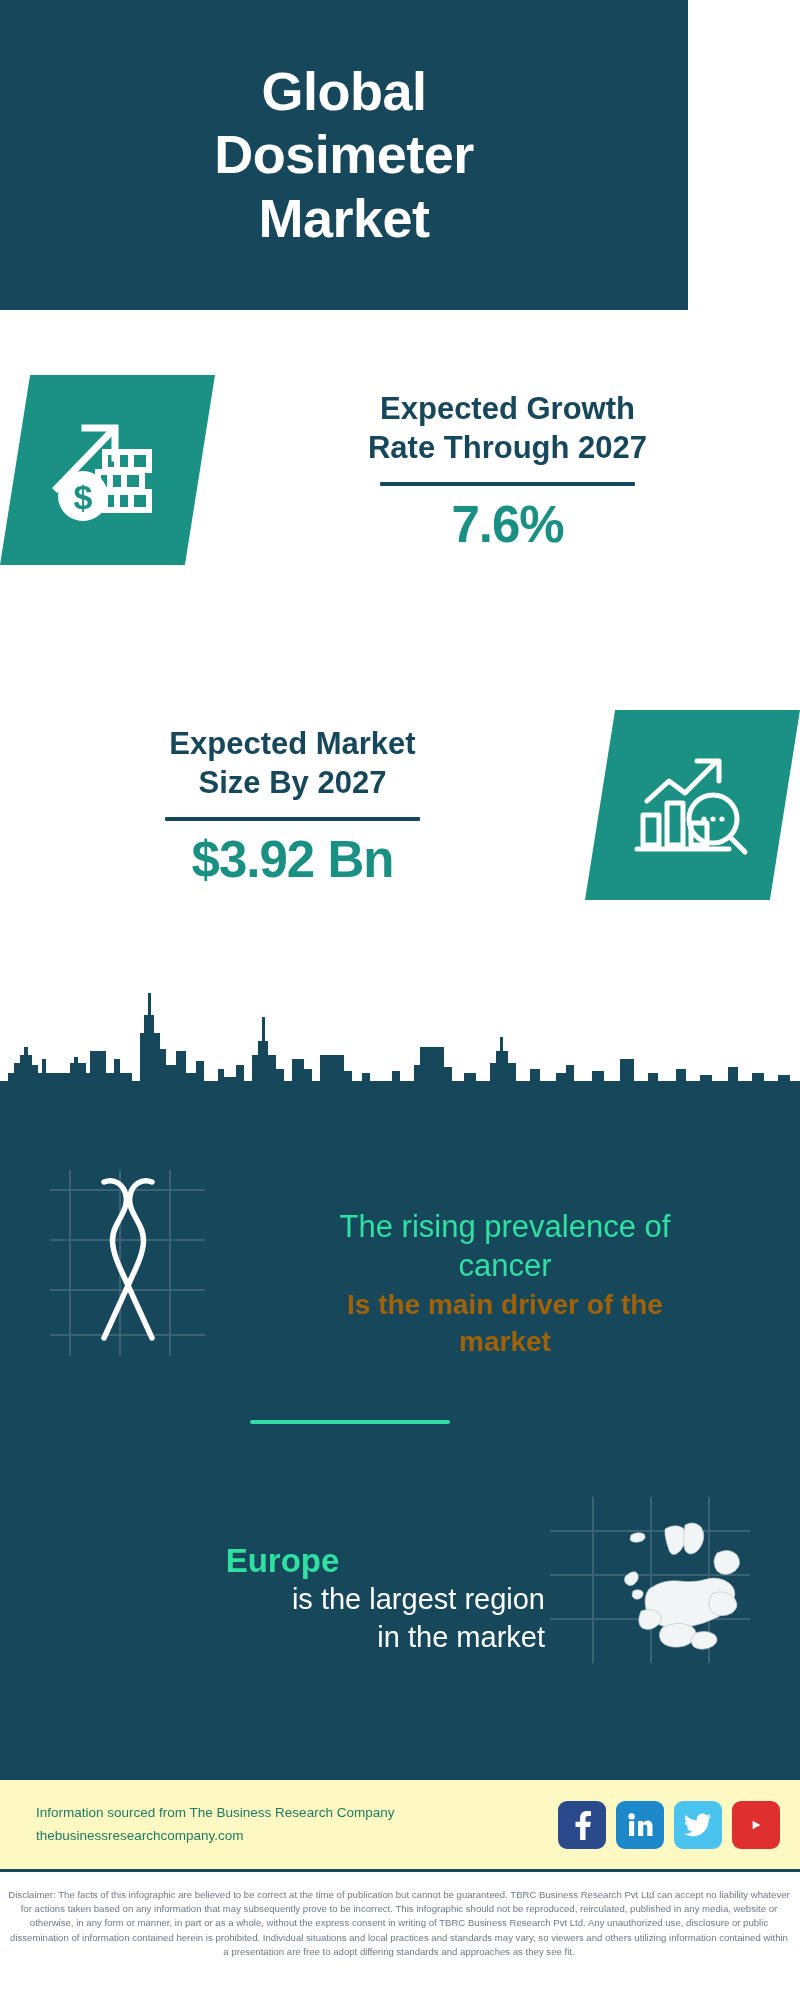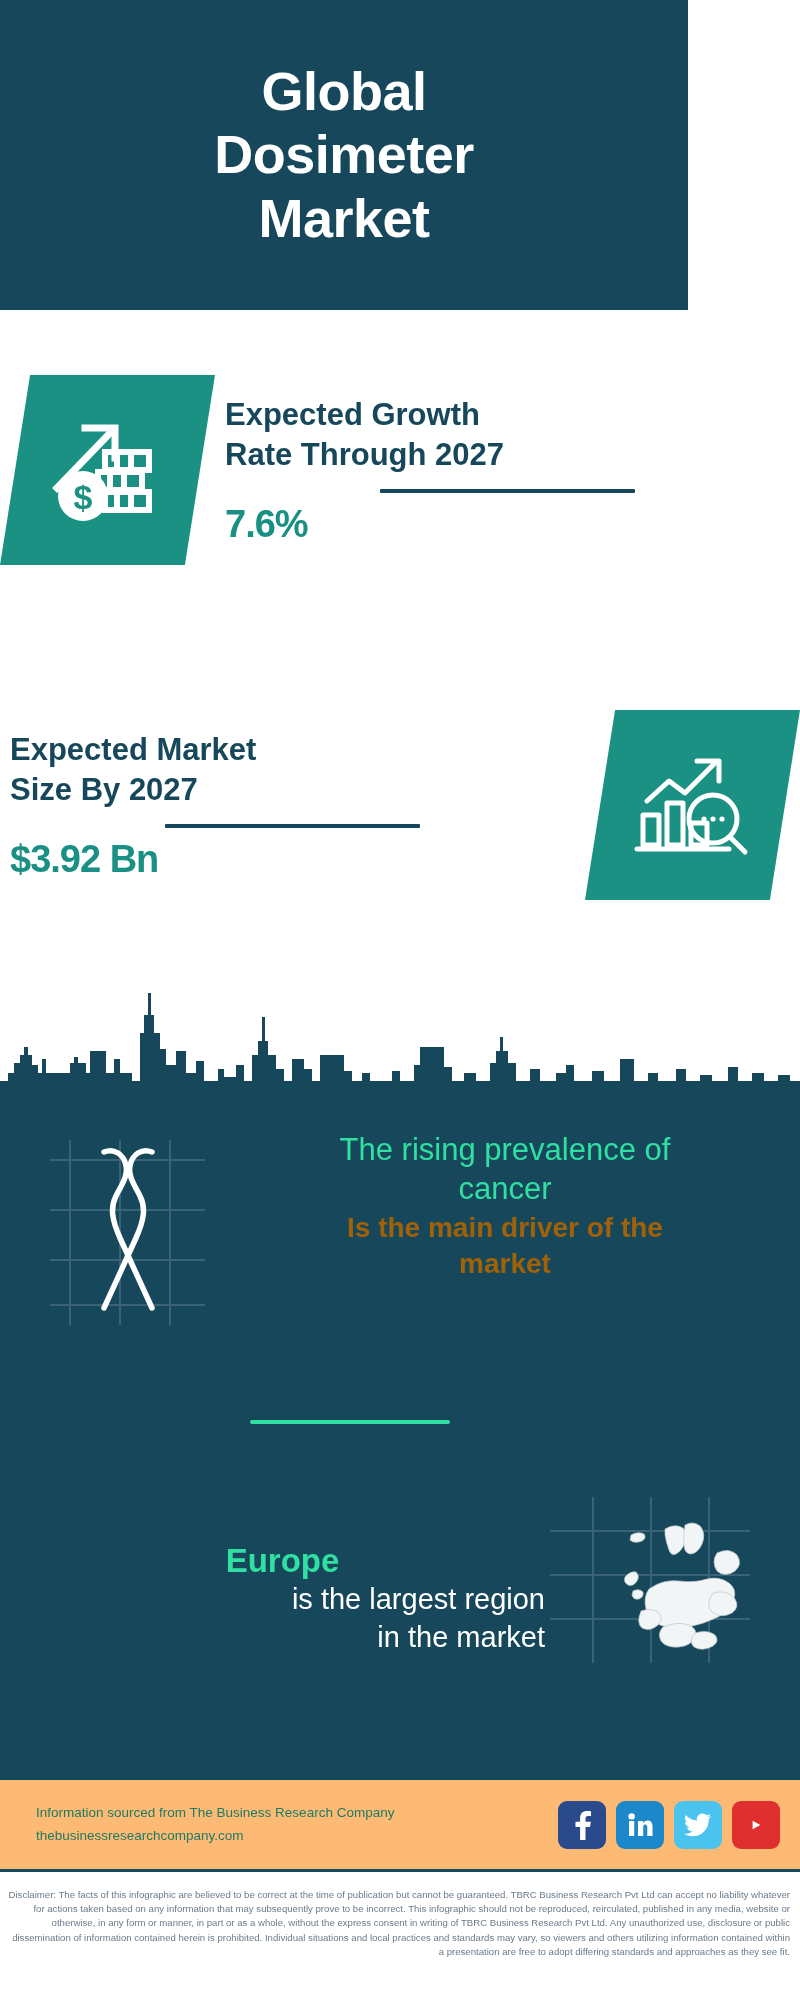--- a/index.html
+++ b/index.html
@@ -60,39 +60,40 @@
   .badge-shape {
     position: absolute;
     inset: 0;
     background: #1a9182;
     clip-path: polygon(14% 0%, 100% 0%, 86% 100%, 0% 100%);
   }
   .badge svg { position: relative; z-index: 2; }
 
   .stat-text {
     flex: 1 1 auto;
+    text-align: center;
     padding: 0 10px;
   }
   .stat-label {
     color: #17475a;
     font-size: 31px;
     font-weight: bold;
     line-height: 1.28;
     white-space: pre-line;
   }
   .stat-rule {
     width: 255px;
     height: 4px;
     background: #17475a;
     margin: 14px auto 12px auto;
     border-radius: 1px;
   }
   .stat-value {
     color: #1a8f83;
-    font-size: 38px;
+    font-size: 51px;
     font-weight: bold;
     line-height: 1.05;
     letter-spacing: -1px;
   }
 
   
   .dark-panel {
     position: absolute;
     left: 0; top: 1095px;
     width: 800px; height: 685px;
@@ -104,21 +105,21 @@
     width: 800px; height: 115px;
     display: block;
   }
 
   
   .driver-row {
     position: absolute;
     left: 0; top: 1130px;
     width: 800px; height: 230px;
     display: flex;
-    align-items: flex-start;
+    align-items: flex-end;
   }
   .driver-icon-wrap {
     position: relative;
     width: 200px; height: 200px;
     flex: 0 0 200px;
     margin-left: 40px;
   }
   .driver-text {
     flex: 1 1 auto;
     text-align: center;
@@ -180,21 +181,21 @@
     width: 210px; height: 175px;
     flex: 0 0 210px;
     margin-right: 45px;
   }
 
   
   .footer {
     position: absolute;
     left: 0; top: 1780px;
     width: 800px; height: 92px;
-    background: #fdba74;
+    background: #fef9c3;
     display: flex;
     align-items: center;
     border-bottom: 3px solid #17475a;
   }
   .footer-source {
     margin-left: 36px;
     color: #1f7a63;
     font-size: 13.5px;
     line-height: 1.65;
   }
@@ -220,21 +221,21 @@
 
   
   .disclaimer {
     position: absolute;
     left: 0; top: 1880px;
     width: 800px;
     padding: 8px 10px 0 8px;
     color: #6b7b8a;
     font-size: 9.6px;
     line-height: 1.48;
-    text-align: right;
+    text-align: center;
     font-family: "Liberation Sans", sans-serif;
   }
 </style>
 </head>
 <body>
 
 <div id="page">
 
   <div class="header">
     <div class="header-title">Global

